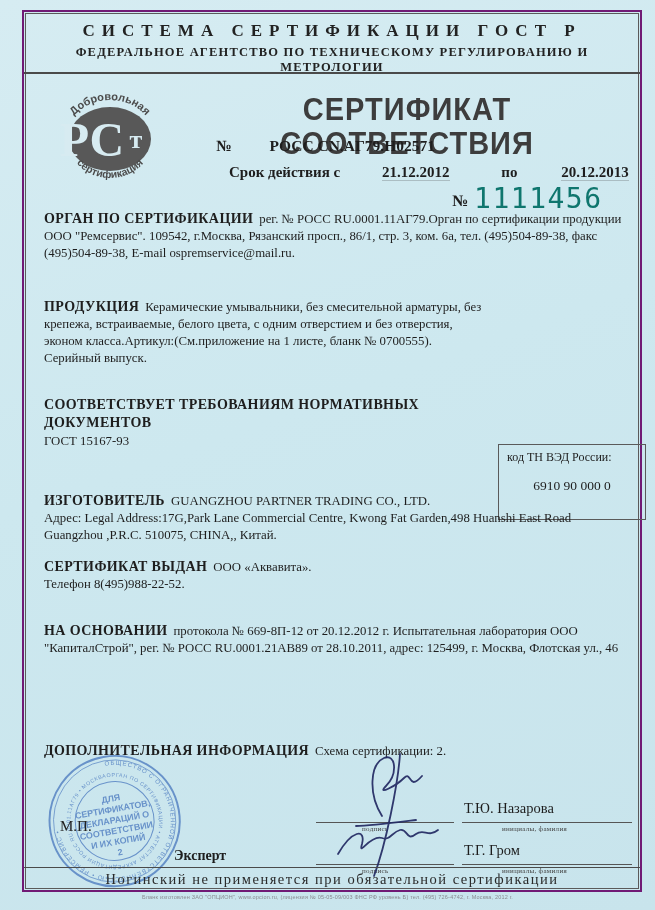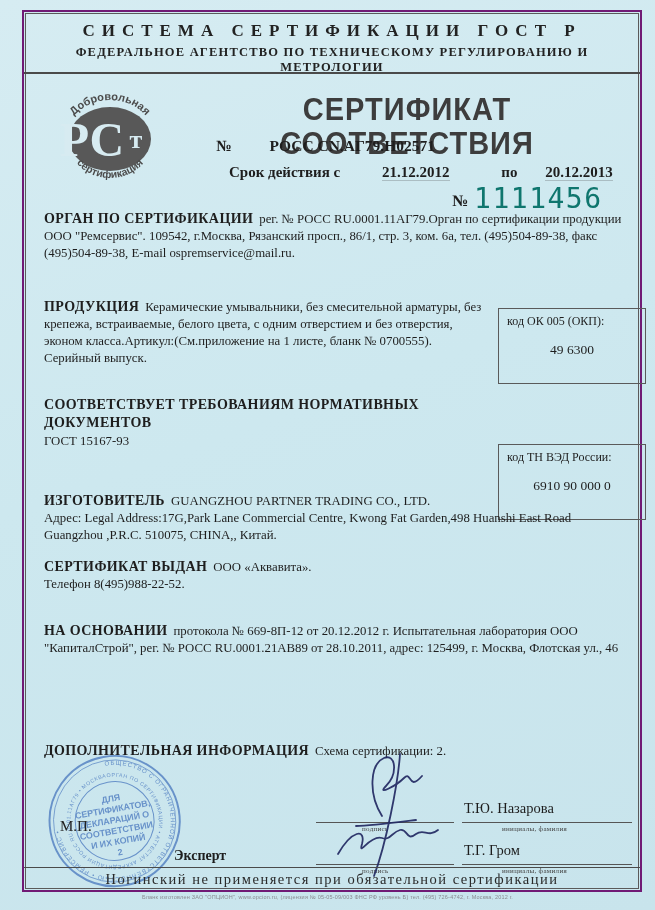--- a/index.html
+++ b/index.html
@@ -37,21 +37,21 @@
     font-weight:bold;font-size:29px;letter-spacing:1px;color:#3d3d3d;
     text-align:center;
     transform:scaleY(1.05);
   }
   .num-line{position:absolute;left:192px;top:125px;font-weight:bold;font-size:15.5px;}
   .num-line .no{margin-right:38px;}
   .validity-line{position:absolute;left:205px;top:152px;font-weight:bold;font-size:15px;}
   .validity-line .lbl{}
   .validity-line .from-lbl{margin-right:38px;}
   .validity-line .date1{margin-right:48px;border-bottom:1px solid rgba(60,60,60,.25);}
-  .validity-line .to-lbl{margin-right:24px;text-align:right;}
+  .validity-line .to-lbl{margin-right:40px;text-align:right;}
   .validity-line .date2{border-bottom:1px solid rgba(60,60,60,.25);}
   .blank-num{position:absolute;left:428px;top:170px;font-weight:bold;font-size:16px;}
   .blank-num .red{
     font-family:"DejaVu Sans Mono", monospace;
     font-size:28px;letter-spacing:1.5px;color:#0f766e;font-weight:normal;
     margin-left:6px;vertical-align:-2px;
   }
   .section{position:absolute;left:20px;width:585px;font-size:12.8px;line-height:1.32;}
   .section b.lbl{font-size:14px;letter-spacing:.4px;margin-right:6px;}
   .code-box{
@@ -141,24 +141,20 @@
 
   <div class="section" style="top:198px;">
     <b class="lbl">ОРГАН ПО СЕРТИФИКАЦИИ</b><span>рег. № РОСС RU.0001.11АГ79.Орган по сертификации продукции ООО "Ремсервис". 109542, г.Москва, Рязанский просп., 86/1, стр. 3, ком. 6а, тел. (495)504-89-38, факс (495)504-89-38, E-mail ospremservice@mail.ru.</span>
   </div>
 
   <div class="section" style="top:286px;width:448px;">
     <b class="lbl">ПРОДУКЦИЯ</b><span>Керамические умывальники, без смесительной арматуры, без крепежа, встраиваемые, белого цвета, с одним отверстием и без отверстия, эконом класса.Артикул:(См.приложение на 1 листе, бланк № 0700555).</span>
     <div>Серийный выпуск.</div>
   </div>
 
-  <div class="code-box" style="top:296px;">
-    <div class="cb-label">код ОК 005 (ОКП):</div>
-    <div class="cb-value">49 6300</div>
-  </div>
 
   <div class="section" style="top:384px;width:440px;">
     <b class="lbl">СООТВЕТСТВУЕТ ТРЕБОВАНИЯМ НОРМАТИВНЫХ ДОКУМЕНТОВ</b>
     <div>ГОСТ 15167-93</div>
   </div>
 
   <div class="code-box" style="top:394px;margin-top:38px;">
     <div class="cb-label">код ТН ВЭД России:</div>
     <div class="cb-value">6910 90 000 0</div>
   </div>

